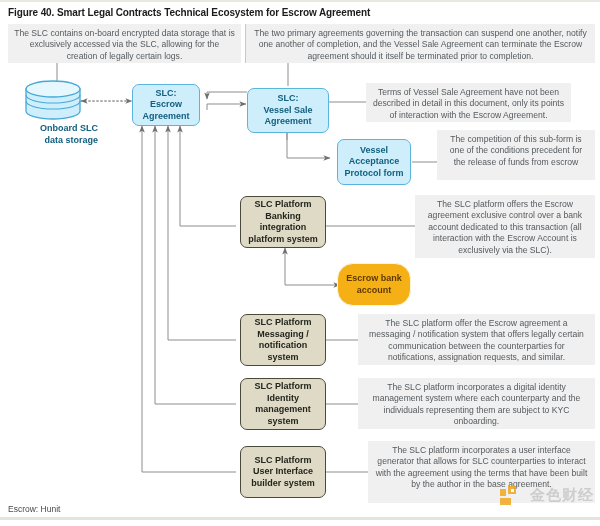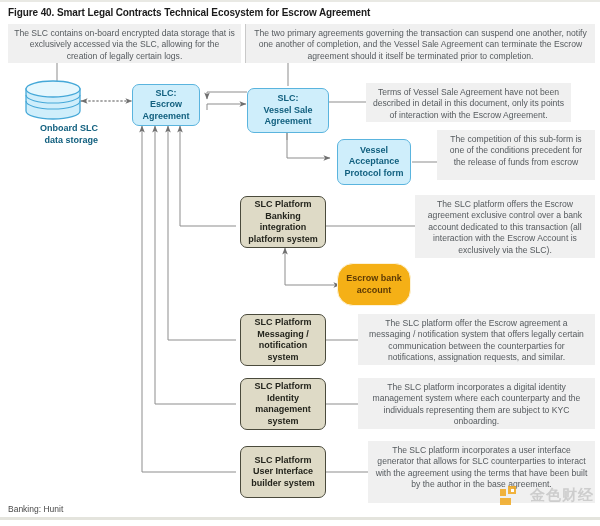--- a/index.html
+++ b/index.html
@@ -87,21 +87,21 @@
 </style>
 </head>
 <body>
 
 <div id="root">
 
   <div class="topline"></div>
   <div class="botline"></div>
 
   <div class="fig-title">Figure 40. Smart Legal Contracts Technical Ecosystem for Escrow Agreement</div>
-  <div class="source">Banking: Hunit</div>
+  <div class="source">Escrow: Hunit</div>
 
   <div class="note nolb" style="left:8px;top:24px;width:233px;height:39px;">The SLC contains on-board encrypted data storage that is exclusively accessed via the SLC, allowing for the creation of legally certain logs.</div>
 
   <div class="note" style="left:245px;top:24px;width:350px;height:39px;">The two primary agreements governing the transaction can suspend one another, notify one another of completion, and the Vessel Sale Agreement can terminate the Escrow agreement should it itself be terminated prior to completion.</div>
 
   <div class="note nolb" style="left:366px;top:83px;width:205px;height:39px;">Terms of Vessel Sale Agreement have not been described in detail in this document, only its points of interaction with the Escrow Agreement.</div>
 
   <div class="note nolb" style="left:437px;top:130px;width:158px;height:50px;">The competition of this sub-form is one of the conditions precedent for the release of funds from escrow</div>
 
   <div class="note nolb" style="left:415px;top:195px;width:180px;height:63px;">The SLC platform offers the Escrow agreement exclusive control over a bank account dedicated to this transaction (all interaction with the Escrow Account is exclusively via the SLC).</div>

